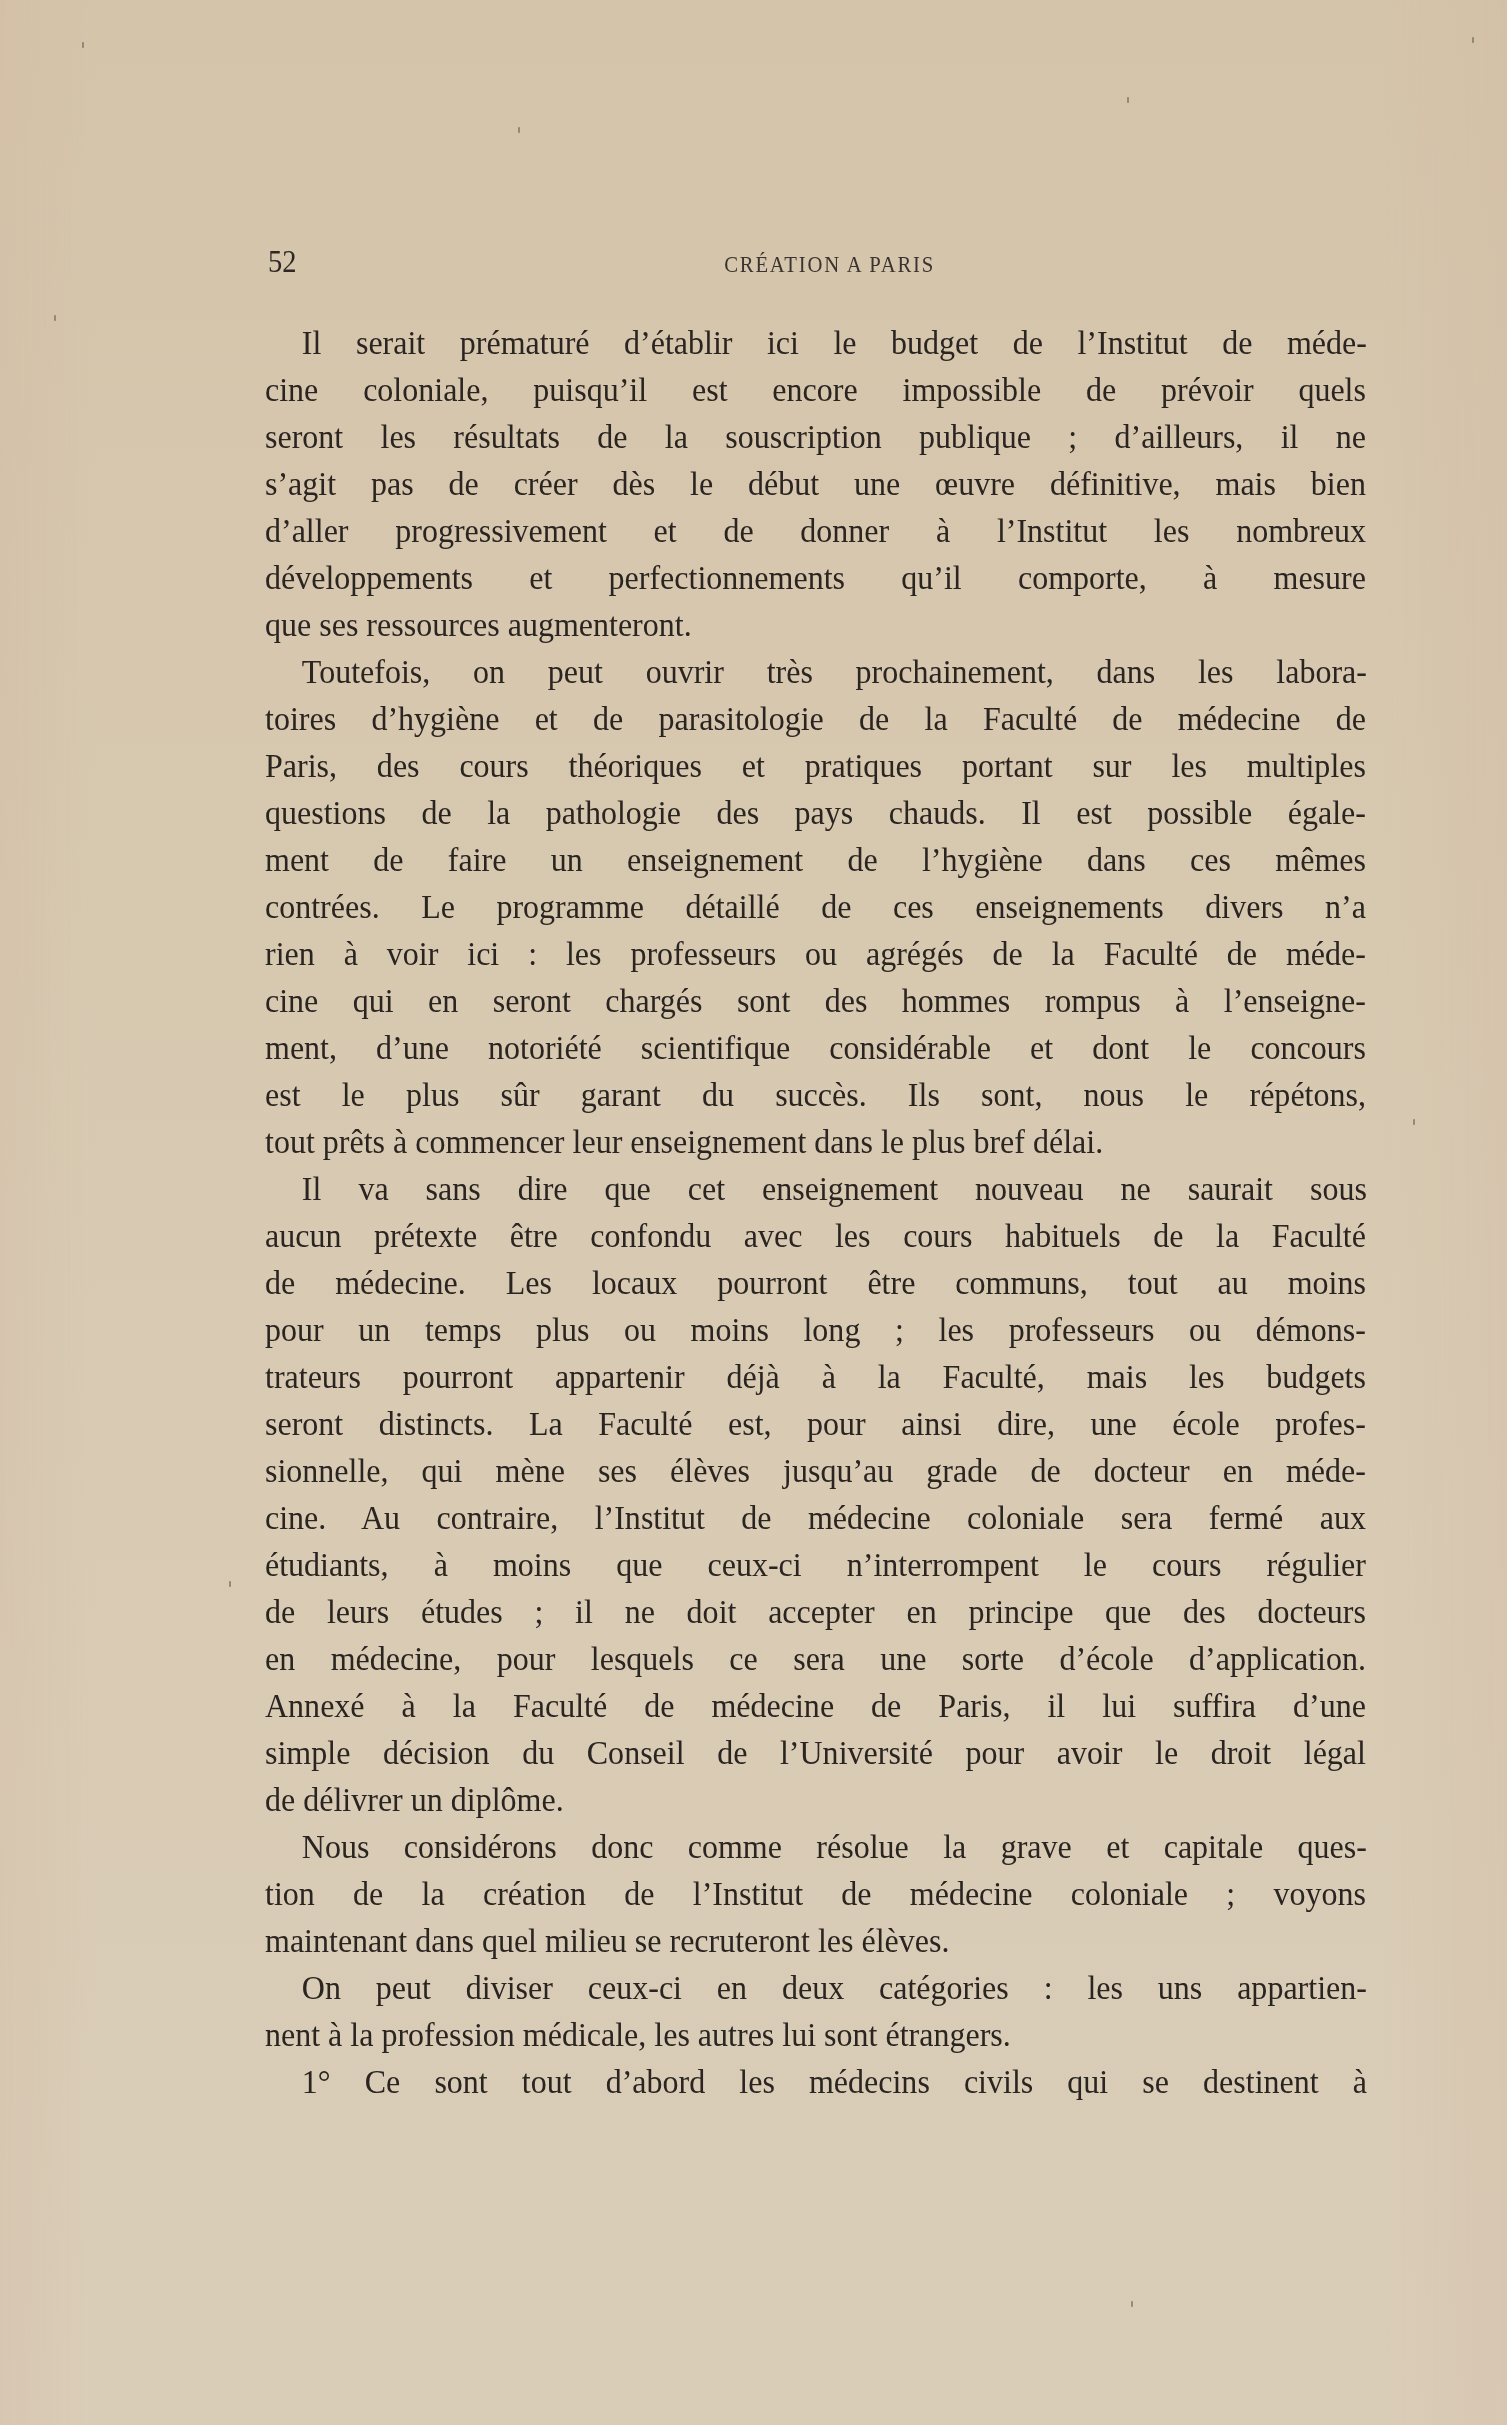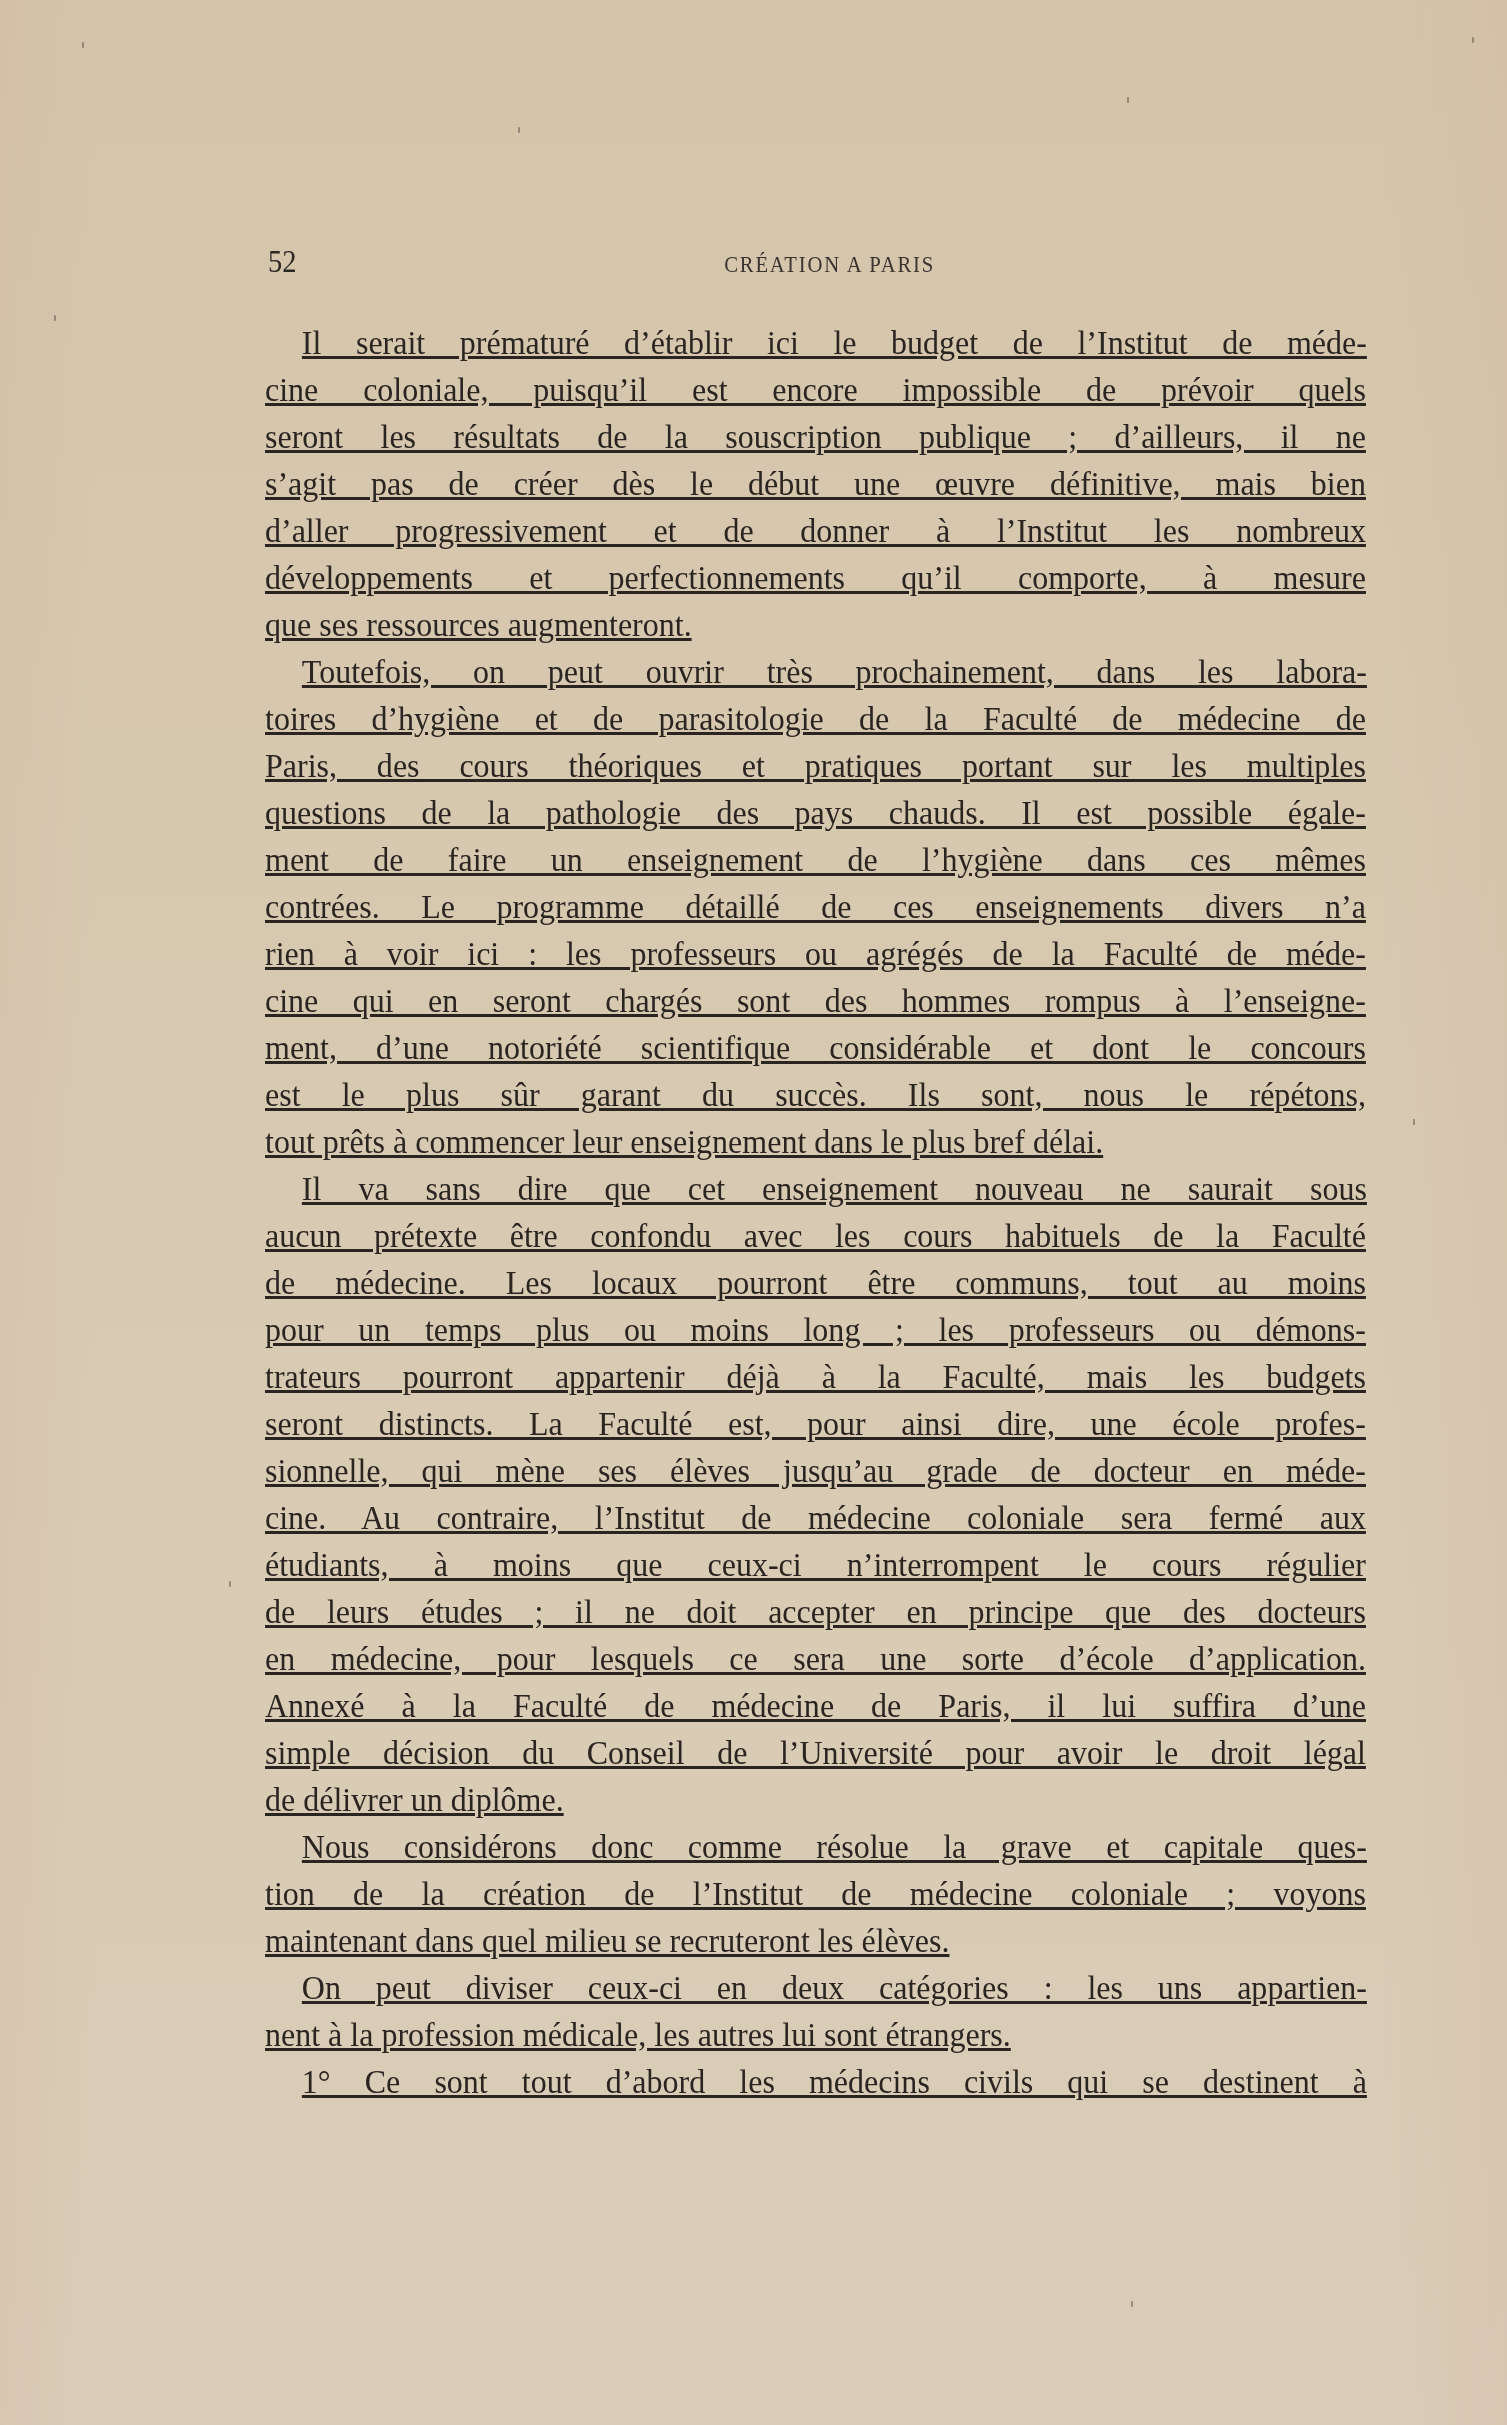--- a/index.html
+++ b/index.html
@@ -55,21 +55,20 @@
     line-height: 38px;
     color: #3a332f;
     padding-left: 27px;
     transform: scaleX(0.9);
   }
   .body-text {
     position: absolute;
     left: 253px;
     top: 320px;
     width: 1101px;
-    text-decoration: underline;
   }
   .line {
     display: block;
     height: 47px;
     line-height: 47px;
     font-family: "Liberation Serif", serif;
     font-size: 33px;
     white-space: nowrap;
     text-align: justify;
     text-align-last: justify;

